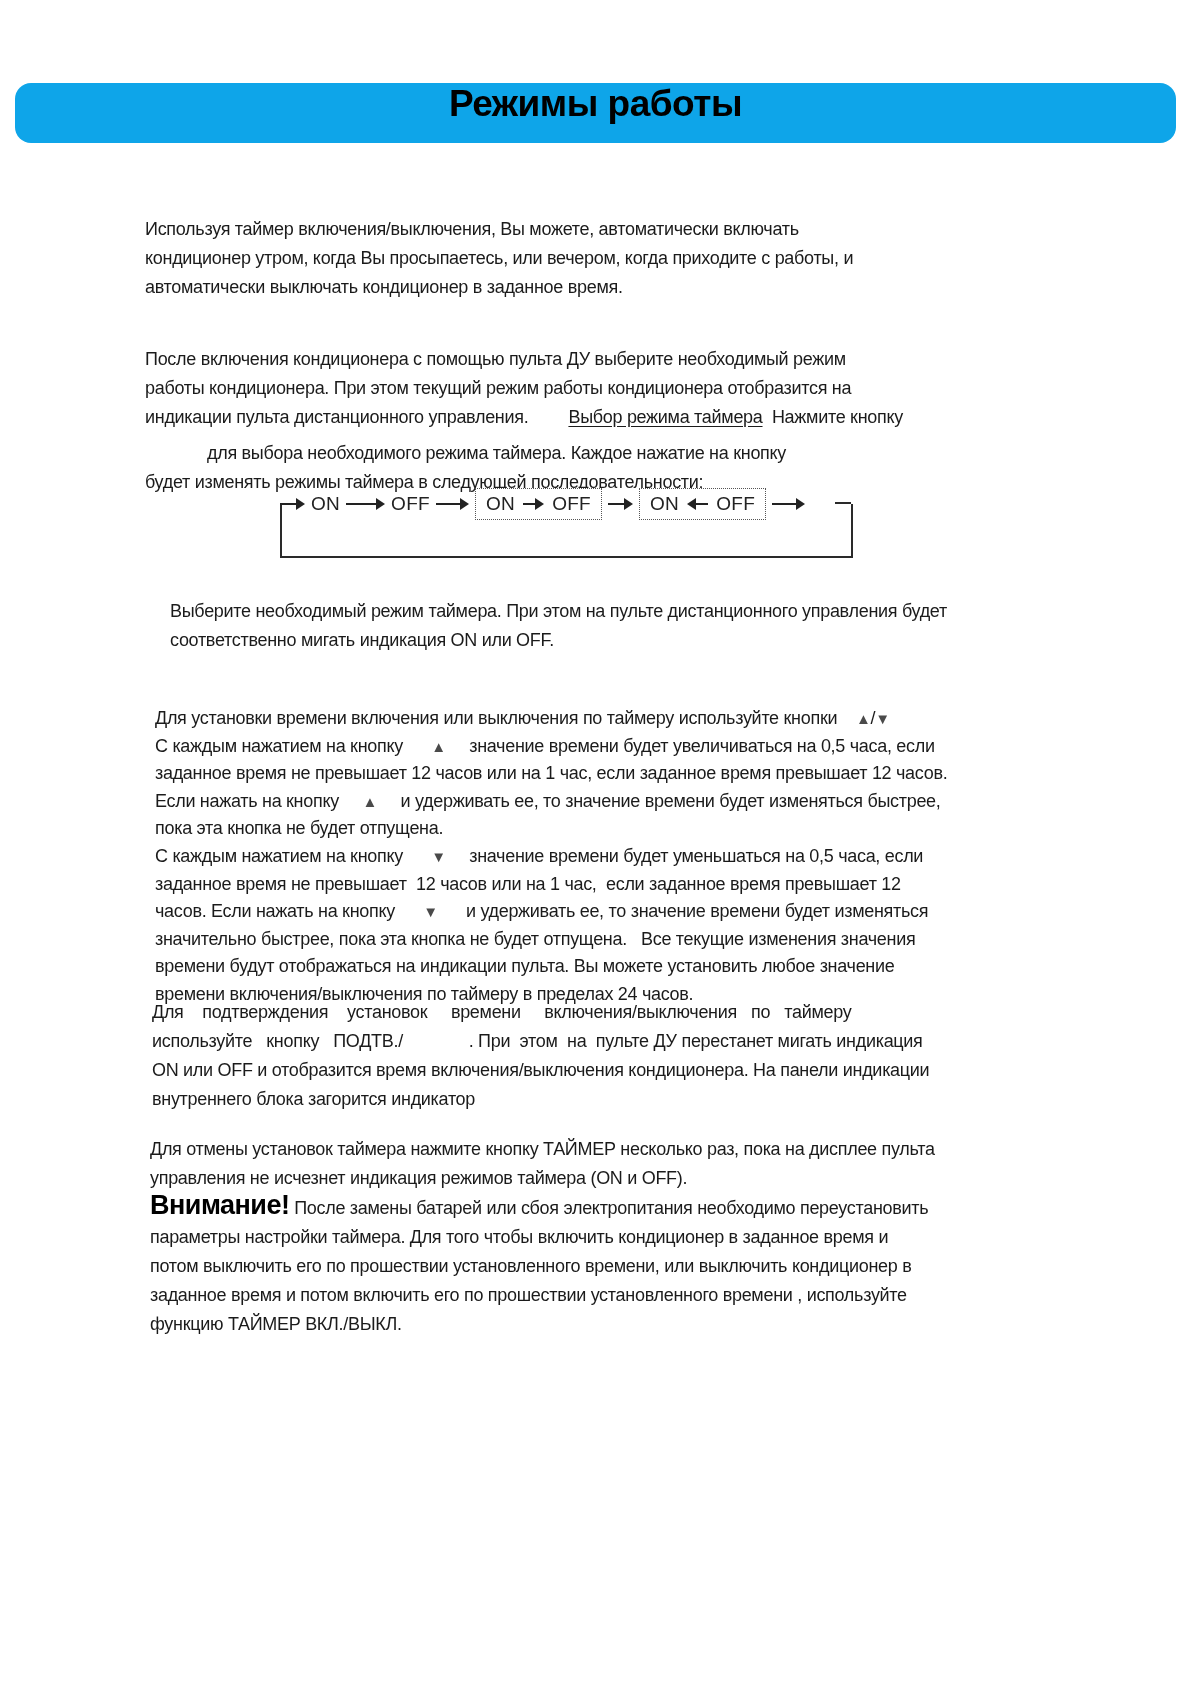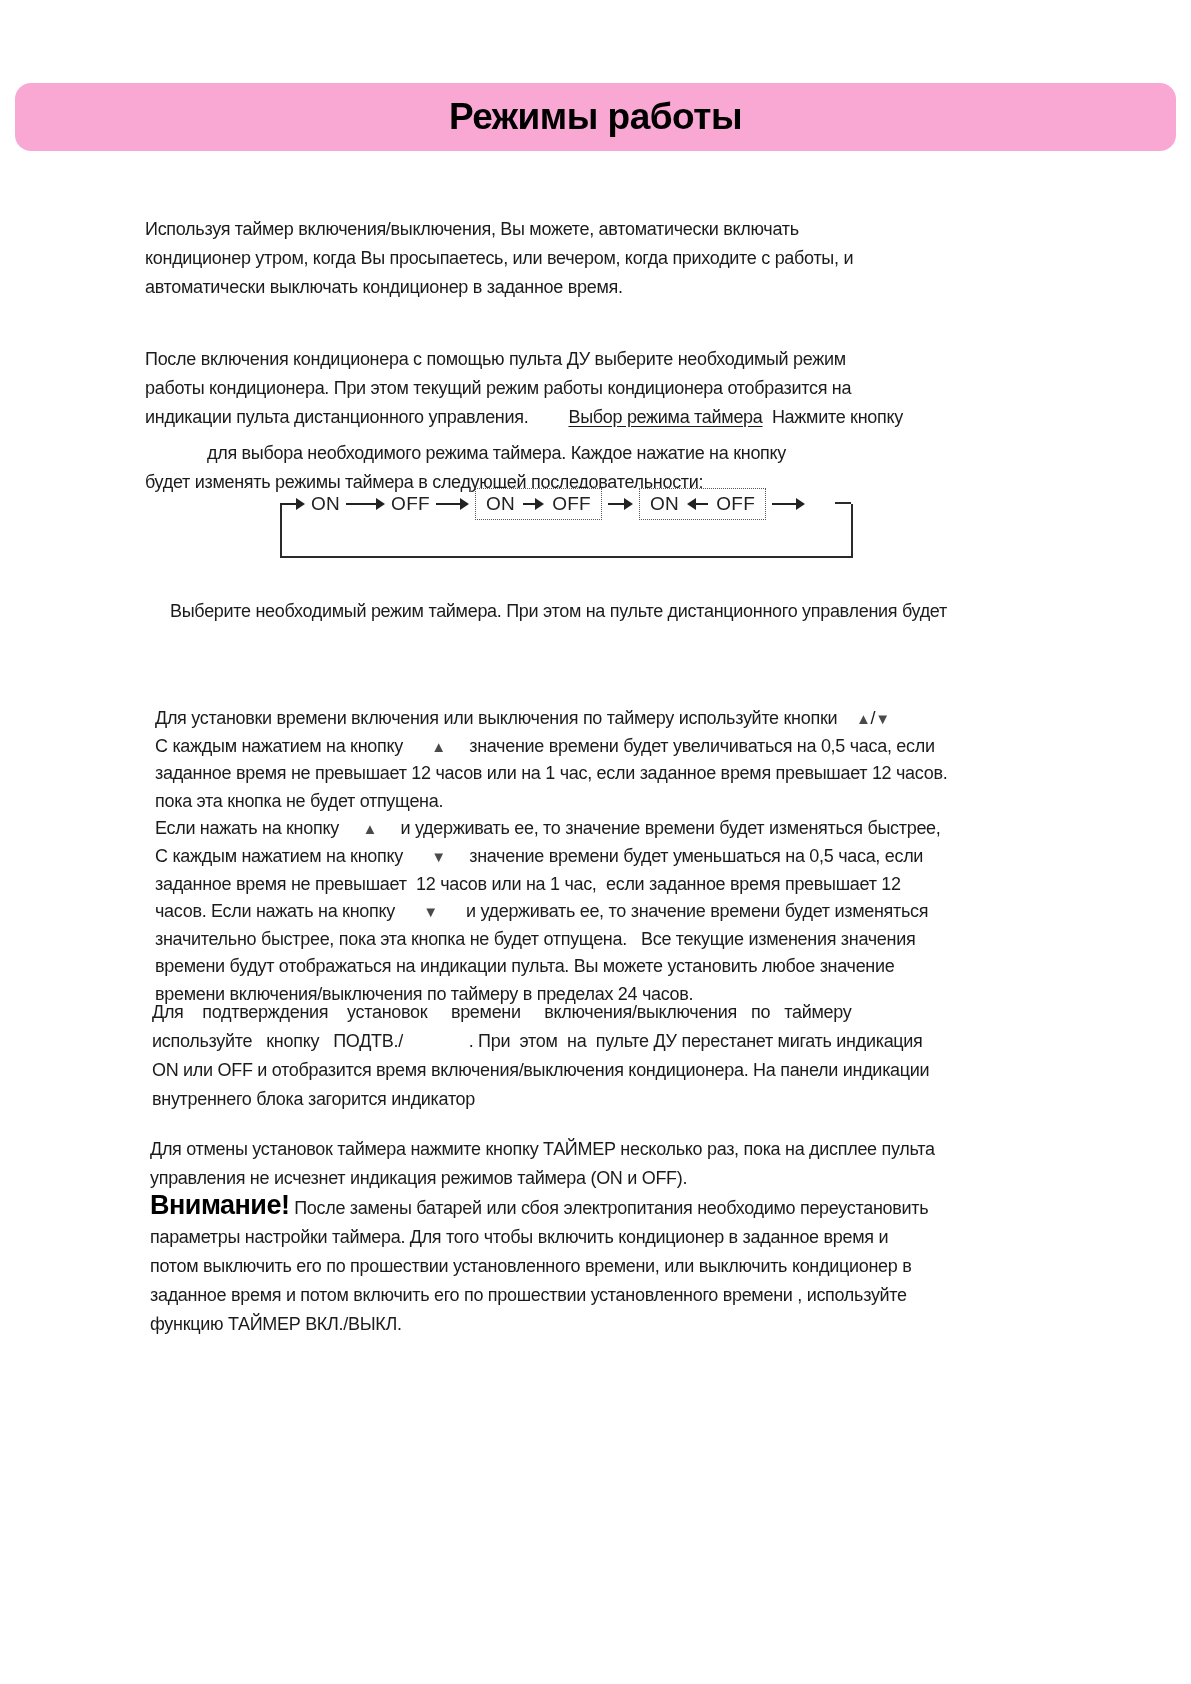--- a/index.html
+++ b/index.html
@@ -5,23 +5,23 @@
   html,body{margin:0;padding:0;background:#fff;}
   .page{
     position:relative;
     width:1191px;height:1684px;
     background:#ffffff;
     font-family:"Liberation Sans","DejaVu Sans",sans-serif;
     color:#1b1b1b;
     overflow:hidden;
   }
   .header-bar{
-    position:absolute;left:15px;top:83px;width:1161px;height:68px;
-    background:#f9a8d4;border-radius:16px;
-    display:flex;align-items:center;justify-content:center;
+    position:absolute;left:15px;top:83px;width:1161px;height:60px;
+    background:#0ea5e9;border-radius:16px;
+    display:flex;justify-content:center;
   }
   .header-title{
     font-size:37px;font-weight:bold;color:#000;
     letter-spacing:-0.5px;
   }
   .para{position:absolute;}
   .line{
     display:block;white-space:pre;
     font-size:18px;line-height:29px;letter-spacing:-0.3px;
   }
@@ -113,28 +113,29 @@
         <span class="flow-label">ON</span>
         <span class="arr arr-l w12"></span>
         <span class="flow-label">OFF</span>
       </div>
       <span class="arr w24"></span>
     </div>
   </div>
 
   <div class="para" style="left:170px;top:597px;">
     <span class="line">Выберите необходимый режим таймера. При этом на пульте дистанционного управления будет</span>
+    <span class="line">соответственно мигать индикация ON или OFF.</span>
   </div>
 
   <div class="para tight" style="left:155px;top:705px;">
     <span class="line"><span>Для установки времени включения или выключения по таймеру используйте кнопки    </span><span class="tri">▲</span><span>/</span><span class="tri">▼</span></span>
     <span class="line"><span>С каждым нажатием на кнопку      </span><span class="tri">▲</span><span>     значение времени будет увеличиваться на 0,5 часа, если</span></span>
     <span class="line">заданное время не превышает 12 часов или на 1 час, если заданное время превышает 12 часов.</span>
+    <span class="line"><span>Если нажать на кнопку     </span><span class="tri">▲</span><span>     и удерживать ее, то значение времени будет изменяться быстрее,</span></span>
     <span class="line">пока эта кнопка не будет отпущена.</span>
-    <span class="line"><span>Если нажать на кнопку     </span><span class="tri">▲</span><span>     и удерживать ее, то значение времени будет изменяться быстрее,</span></span>
     <span class="line"><span>С каждым нажатием на кнопку      </span><span class="tri">▼</span><span>     значение времени будет уменьшаться на 0,5 часа, если</span></span>
     <span class="line">заданное время не превышает  12 часов или на 1 час,  если заданное время превышает 12</span>
     <span class="line"><span>часов. Если нажать на кнопку      </span><span class="tri">▼</span><span>      и удерживать ее, то значение времени будет изменяться</span></span>
     <span class="line">значительно быстрее, пока эта кнопка не будет отпущена.   Все текущие изменения значения</span>
     <span class="line">времени будут отображаться на индикации пульта. Вы можете установить любое значение</span>
     <span class="line">времени включения/выключения по таймеру в пределах 24 часов.</span>
   </div>
 
   <div class="para" style="left:152px;top:998px;">
     <span class="line">Для    подтверждения    установок     времени     включения/выключения   по   таймеру</span>

